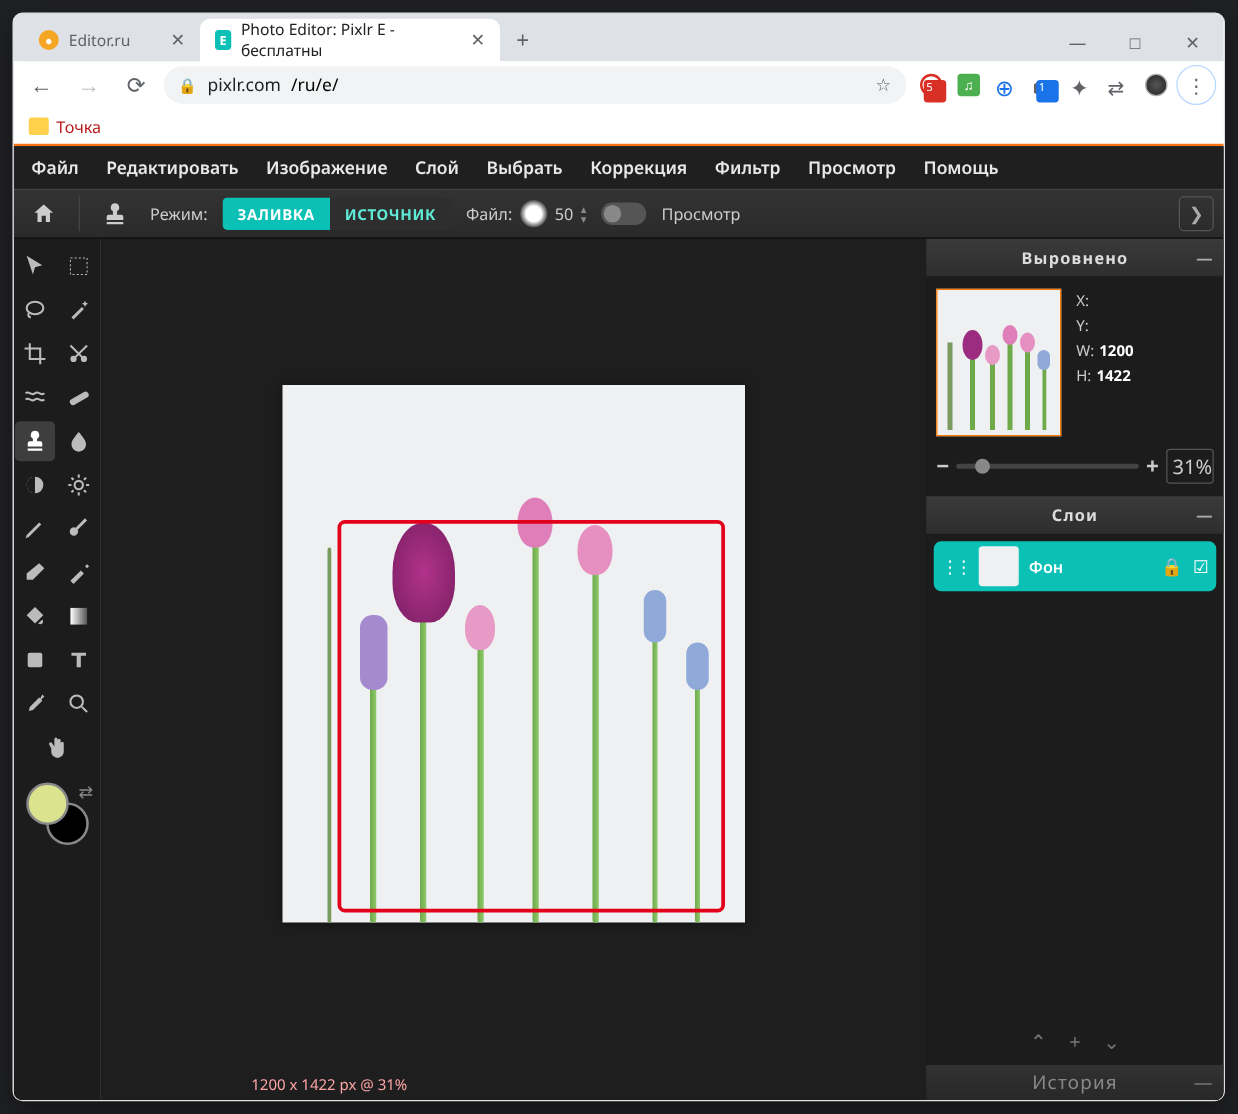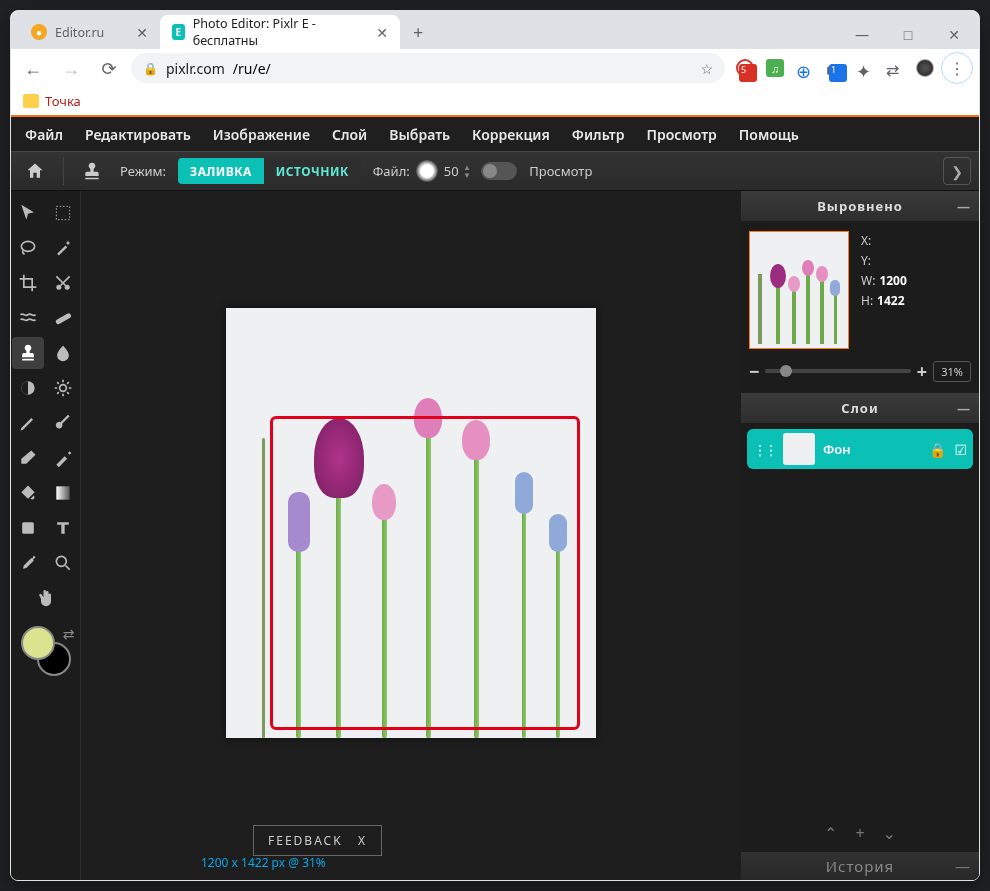--- a/index.html
+++ b/index.html
@@ -54,33 +54,33 @@
 .tool.sel{background:#3e3e3e;color:#fff}
 .tool svg{width:20px;height:20px}
 .colors{margin-top:12px;position:relative;width:50px;height:50px}
 .colfg{position:absolute;width:34px;height:34px;border-radius:50%;background:#dbe38f;border:2px solid #888;top:0;left:0;z-index:2}
 .colbg{position:absolute;width:34px;height:34px;border-radius:50%;background:#000;border:2px solid #888;bottom:0;right:0}
 .swap{position:absolute;top:-2px;right:-4px;color:#888;font-size:14px}
 .canvas{flex:1;background:#1e1e1e;position:relative;display:flex;flex-direction:column}
 .canvasin{flex:1;display:flex;align-items:center;justify-content:center;position:relative}
 .img{width:370px;height:430px;background:#eef0f1;position:relative;box-shadow:0 0 8px rgba(0,0,0,.5)}
 .imgsel{position:absolute;left:44px;top:108px;right:16px;bottom:8px;border:3px solid #e3001b;border-radius:6px}
-.statusbar{height:26px;display:flex;align-items:flex-start;justify-content:flex-start;font-size:12px;color:#0ea5e9;padding-left:120px}
+.statusbar{height:26px;display:flex;align-items:center;justify-content:flex-start;font-size:12px;color:#fca5a5;padding-left:120px}
 .feedback{position:absolute;left:172px;bottom:24px;border:1px solid #666;padding:6px 14px;font-size:12px;letter-spacing:2px;color:#ccc;background:#1e1e1e}
 .panels{width:238px;background:#1c1c1c;display:flex;flex-direction:column}
 .panel-h{height:30px;background:linear-gradient(#3a3a3a,#2e2e2e);display:flex;align-items:center;justify-content:center;font-size:13px;color:#ddd;font-weight:bold;letter-spacing:1px;position:relative}
 .panel-h .min{position:absolute;right:8px;color:#aaa;font-weight:bold}
 .nav{padding:10px 8px 6px;display:flex;gap:12px}
 .navthumb{width:100px;height:118px;background:#eef0f1;border:1px solid #ff7a00;position:relative}
 .navinfo{font-size:12px;color:#ccc;line-height:20px}
 .navinfo .v{color:#fff;font-weight:bold;margin-left:4px}
 .zoomrow{display:flex;align-items:center;gap:6px;padding:4px 8px 10px}
 .zslider{flex:1;height:4px;background:#444;border-radius:2px;position:relative}
 .zslider::after{content:'';position:absolute;width:12px;height:12px;background:#888;border-radius:50%;top:-4px;left:10%}
-.zval{border:1px solid #555;padding:2px 4px;font-size:11px;color:#ccc;border-radius:3px;width:38px;text-align:center}
+.zval{border:1px solid #555;padding:2px 4px;font-size:16px;color:#ccc;border-radius:3px;width:38px;text-align:left}
 .layers{padding:6px}
 .layer{background:#0bc1b6;border-radius:6px;display:flex;align-items:center;padding:4px 6px;gap:8px;color:#fff}
 .layer .drag{color:#fff;font-size:14px;letter-spacing:-3px}
 .layer .thmb{width:32px;height:32px;background:#eef0f1;border-radius:3px}
 .layer .nm{flex:1;font-size:13px;font-weight:600}
 .layer .lk,.layer .vis{font-size:14px}
 .layerbot{margin-top:auto;display:flex;justify-content:center;gap:18px;padding:8px;font-size:16px;color:#777}
 .hist-h{height:28px;background:linear-gradient(#323232,#282828);display:flex;align-items:center;justify-content:center;font-size:15px;color:#888;letter-spacing:1px;position:relative}
 .hist-h .min{position:absolute;right:8px;color:#777}
 .flower{position:absolute;bottom:0}
@@ -363,23 +363,20 @@
             <div class="flower" style="left:296px;height:250px">
                 <div class="stem" style="height:250px;width:4px"></div>
                 <div style="position:absolute;top:-16px;left:-7px;width:18px;height:42px;background:#8fa9d8;border-radius:9px"></div>
               </div>
             <div class="flower" style="left:330px;height:210px">
                 <div class="stem" style="height:210px;width:4px"></div>
                 <div style="position:absolute;top:-14px;left:-7px;width:18px;height:38px;background:#8fa9d8;border-radius:9px"></div>
               </div>
             <div class="imgsel"></div>
           </div>
-        </div>
-        <div class="feedback">
-          <span>FEEDBACK</span>&nbsp;&nbsp;&nbsp;<span>X</span>
         </div>
         <div class="statusbar">
             <span>1200 x 1422 px @ 31%</span>
           </div>
       </div>
 
       <div class="panels">
         <div class="panel-h">
           <span>Выровнено</span>
             <span class="min">—</span>

